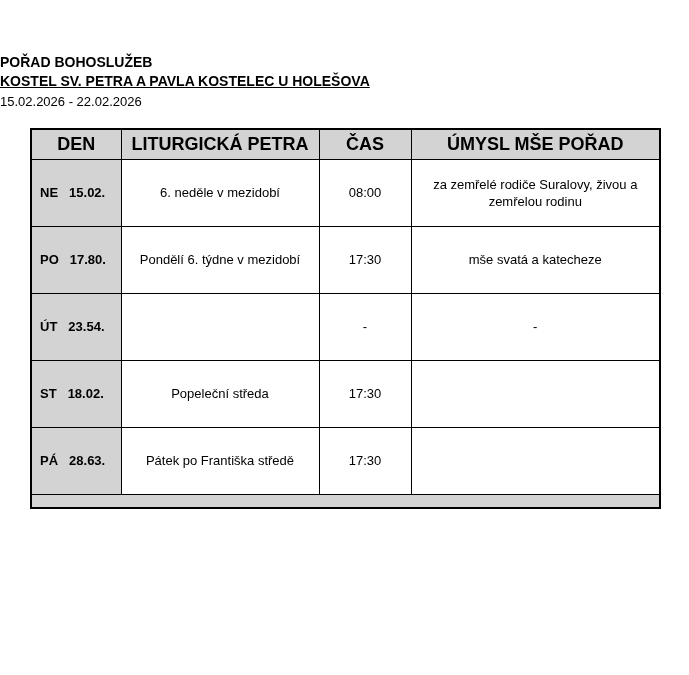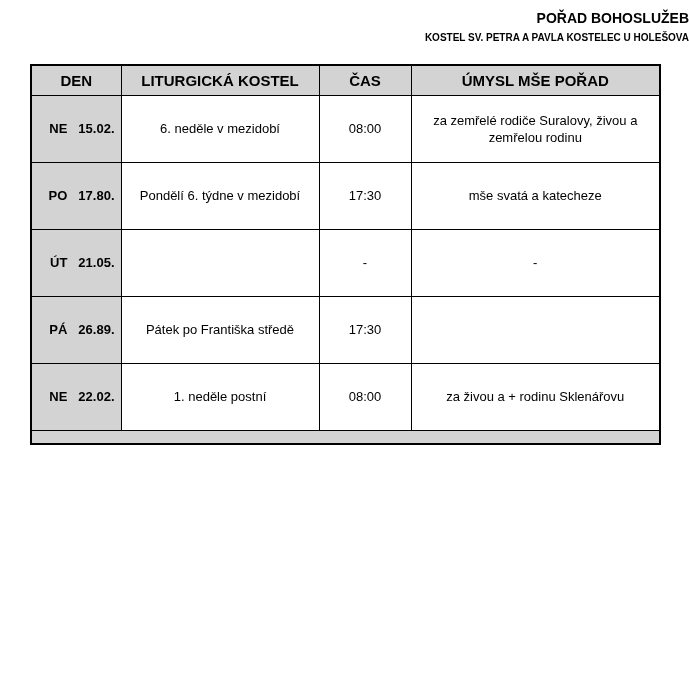--- a/index.html
+++ b/index.html
@@ -11,97 +11,100 @@
     margin: 0;
     padding: 0;
     background: #ffffff;
     width: 689px;
     height: 675px;
     font-family: "Liberation Sans", sans-serif;
     color: #000;
     overflow: hidden;
   }
   .titles {
-    text-align: right;
+    text-align: left;
     padding-top: 9px;
+    margin-top: 44px;
   }
   .title {
     font-size: 14px;
     font-weight: bold;
     line-height: 19px;
   }
   .subtitle {
-    font-size: 10px;
+    font-size: 14px;
     font-weight: bold;
     line-height: 19px;
+    text-decoration: underline;
   }
   .daterange {
     font-size: 13px;
     line-height: 18px;
     margin-top: 2px;
   }
   table.schedule {
     border-collapse: collapse;
     table-layout: fixed;
     margin: 17px 0 0 30px;
     width: 629px;
     border: 2px solid var(--border-color);
   }
   .schedule th,
   .schedule td {
     border: 1px solid var(--border-color);
   }
   .schedule thead th {
     background: var(--header-bg);
-    font-size: 15px;
+    font-size: 18px;
     font-weight: bold;
     height: 30px;
     padding: 2px 2px;
     text-align: center;
   }
   .schedule tbody td {
     height: 67px;
     vertical-align: middle;
     text-align: center;
     font-size: 13px;
     padding: 2px 6px;
     line-height: 17px;
   }
   .schedule td.day-cell {
     background: var(--header-bg);
     font-weight: bold;
-    text-align: right;
+    text-align: left;
     padding-left: 8px;
   }
   .day-date { margin-left: 11px; }
   .schedule tfoot td.footer-cell {
     background: var(--header-bg);
     height: 14px;
     padding: 0;
   }
 </style>
 </head>
 <body>
 
 <div class="titles">
   <div class="title">POŘAD BOHOSLUŽEB</div>
   <div class="subtitle">KOSTEL SV. PETRA A PAVLA KOSTELEC U HOLEŠOVA</div>
+  <div class="daterange">15.02.2026 - 22.02.2026</div>
 </div>
 
 <table class="schedule">
   <colgroup>
     <col style="width:90px">
     <col style="width:198px">
     <col style="width:92px">
     <col style="width:249px">
   </colgroup>
   <thead>
     <tr>
       <th>DEN</th>
-      <th>LITURGICKÁ KOSTEL</th>
+      <th>LITURGICKÁ PETRA</th>
       <th>ČAS</th>
       <th>ÚMYSL MŠE POŘAD</th>
     </tr>
   </thead>
   <tbody>
   <tr class="data-row">
     <td class="day-cell">
       <span class="day-abbr">NE</span><span class="day-date">15.02.</span>
     </td>
     <td class="celebration-cell">6. neděle v mezidobí</td>
@@ -113,46 +116,46 @@
     <td class="day-cell">
       <span class="day-abbr">PO</span><span class="day-date">17.80.</span>
     </td>
     <td class="celebration-cell">Pondělí 6. týdne v mezidobí</td>
     <td class="time-cell">17:30</td>
     <td class="intention-cell">mše svatá a katecheze</td>
   </tr>
 
   <tr class="data-row">
     <td class="day-cell">
-      <span class="day-abbr">ÚT</span><span class="day-date">21.05.</span>
+      <span class="day-abbr">ÚT</span><span class="day-date">23.54.</span>
     </td>
     <td class="celebration-cell"></td>
     <td class="time-cell">-</td>
     <td class="intention-cell">-</td>
   </tr>
 
+  <tr class="data-row">
+    <td class="day-cell">
+      <span class="day-abbr">ST</span><span class="day-date">18.02.</span>
+    </td>
+    <td class="celebration-cell">Popeleční středa</td>
+    <td class="time-cell">17:30</td>
+    <td class="intention-cell"></td>
+  </tr>
 
 
   <tr class="data-row">
     <td class="day-cell">
-      <span class="day-abbr">PÁ</span><span class="day-date">26.89.</span>
+      <span class="day-abbr">PÁ</span><span class="day-date">28.63.</span>
     </td>
     <td class="celebration-cell">Pátek po Františka středě</td>
     <td class="time-cell">17:30</td>
     <td class="intention-cell"></td>
   </tr>
 
 
-  <tr class="data-row">
-    <td class="day-cell">
-      <span class="day-abbr">NE</span><span class="day-date">22.02.</span>
-    </td>
-    <td class="celebration-cell">1. neděle postní</td>
-    <td class="time-cell">08:00</td>
-    <td class="intention-cell">za živou a + rodinu Sklenářovu</td>
-  </tr>
 </tbody>
   <tfoot>
     <tr>
       <td class="footer-cell" colspan="4"></td>
     </tr>
   </tfoot>
 </table>
 
 </body></html>

